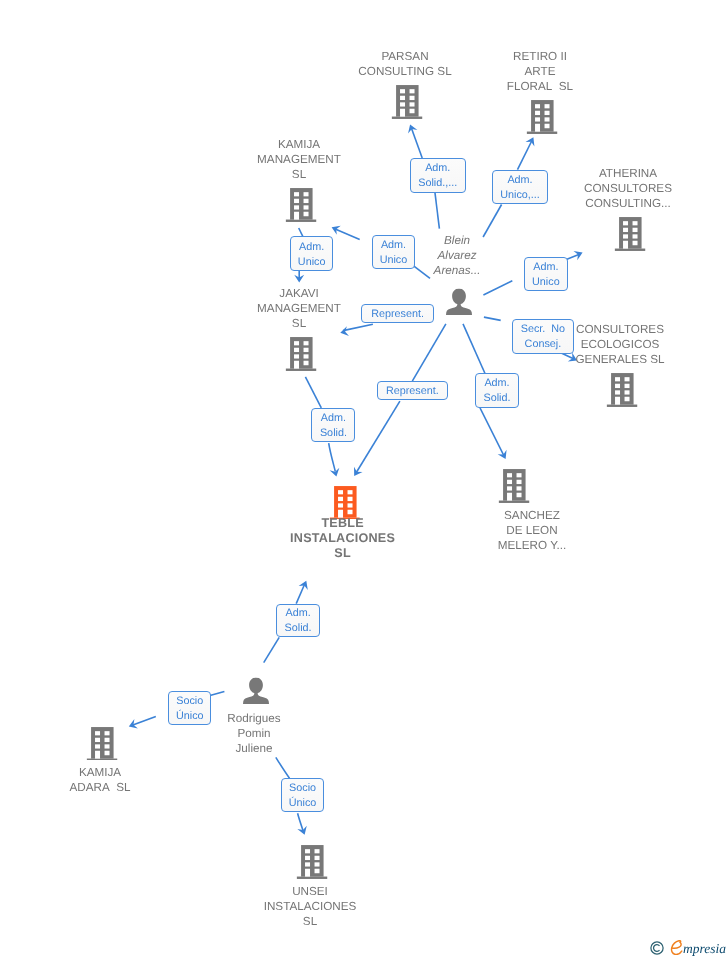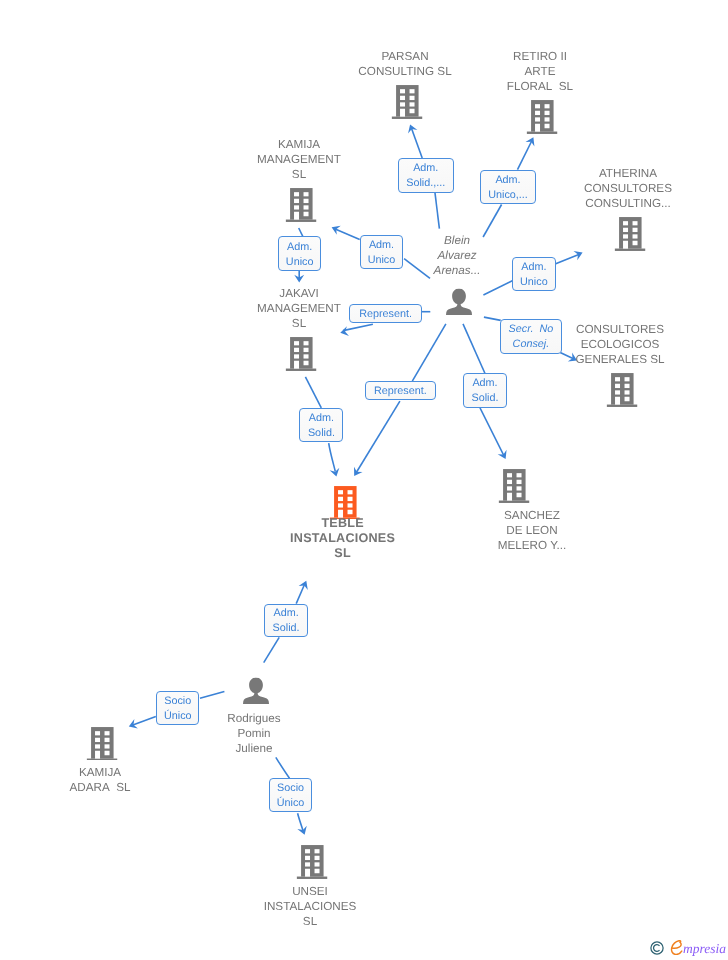--- a/index.html
+++ b/index.html
@@ -3,21 +3,21 @@
 <meta charset="utf-8">
 <style>
   html,body{margin:0;padding:0;}
   body{width:728px;height:960px;background:#ffffff;-webkit-font-smoothing:antialiased;text-rendering:geometricPrecision;font-family:"Liberation Sans",sans-serif;position:relative;overflow:hidden;}
   #stage{position:absolute;left:0;top:0;width:728px;height:960px;opacity:0.9999;}
   svg#edges{position:absolute;left:0;top:0;width:728px;height:960px;}
   .node{position:absolute;width:0;height:0;}
   .node .icon{position:absolute;transform:translate(-50%,-50%);line-height:0;font-size:0;}
   .node .icon svg{display:block;}
   .node .nlabel{position:absolute;left:50%;transform:translateX(calc(-50% - 2px));text-align:center;color:#757575;font-size:11.7px;line-height:15px;white-space:nowrap;}
-  .elabel{position:absolute;border:1.7px solid #4a8ede;border-radius:4px;background:linear-gradient(to bottom,#fbfbfb 0%,#f7f7f7 100%);color:#3b82d6;font-size:10.8px;line-height:15px;text-align:center;box-sizing:border-box;display:flex;align-items:center;justify-content:center;white-space:pre-line;}
+  .elabel{position:absolute;border:1.7px solid #4a8ede;border-radius:4px;background:linear-gradient(to bottom,#fbfbfb 0%,#f7f7f7 100%);color:#3b82d6;font-size:10.8px;line-height:15px;text-align:center;box-sizing:border-box;display:flex;align-items:center;justify-content:center;white-space:pre-line;margin-left:12px;}
   .logo{position:absolute;display:flex;align-items:flex-end;line-height:1;}
 </style>
 </head>
 <body>
 
 <div id="stage">
   <svg id="edges" viewBox="0 0 728 960">
       <path d="M 422.2 158 L 411.2 127.5" fill="none" stroke="#3b82d6" stroke-width="1.6"></path>
       <path d="M 0 0 L -7.8 5.0 L -5.0 0 L -7.8 -5.0 Z" fill="#3b82d6" transform="translate(410.1,124.4) rotate(-109.83202648697684)"></path>
       <path d="M 435 193 L 439.4 228.6" fill="none" stroke="#3b82d6" stroke-width="1.6"></path>
@@ -352,21 +352,21 @@
       <div class="elabel" title="Adm.
 Unico,..." style="left: 479.6px; top: 169.6px; width: 56.8px; height: 34.6px;"><div style="position: relative; top: 1px; filter: blur(0px);"><div>Adm.</div><div>Unico,...</div></div></div>
       <div class="elabel" title="Adm.
 Unico" style="left: 359.7px; top: 235.2px; width: 43.6px; height: 34px;"><div style="position: relative; top: 1px; filter: blur(0px);"><div>Adm.</div><div>Unico</div></div></div>
       <div class="elabel" title="Adm.
 Unico" style="left: 277.8px; top: 236.3px; width: 43.7px; height: 34.5px;"><div style="position: relative; top: 1px; filter: blur(0px);"><div>Adm.</div><div>Unico</div></div></div>
       <div class="elabel" title="Adm.
 Unico" style="left: 512px; top: 256.6px; width: 43.7px; height: 34.6px;"><div style="position: relative; top: 1px; filter: blur(0px);"><div>Adm.</div><div>Unico</div></div></div>
       <div class="elabel" title="Represent." style="left: 349.3px; top: 304.3px; width: 72.6px; height: 18.8px;"><div style="position: relative; top: 1px; filter: blur(0px);"><div>Represent.</div></div></div>
       <div class="elabel" title="Secr.  No
-Consej." style="left: 500px; top: 318.7px; width: 61.8px; height: 35.1px; font-style: italic;"><div style="position: relative; top: 1px; filter: blur(0px);"><div>Secr.&nbsp;&nbsp;No</div><div>Consej.</div></div></div>
+Consej." style="left: 500px; top: 318.7px; width: 61.8px; height: 35.1px;"><div style="position: relative; top: 1px; filter: blur(0px);"><div>Secr.&nbsp;&nbsp;No</div><div>Consej.</div></div></div>
       <div class="elabel" title="Represent." style="left: 364.6px; top: 381.2px; width: 71.4px; height: 19.1px;"><div style="position: relative; top: 1px; filter: blur(0px);"><div>Represent.</div></div></div>
       <div class="elabel" title="Adm.
 Solid." style="left: 463px; top: 373.2px; width: 44px; height: 34.6px;"><div style="position: relative; top: 1px; filter: blur(0px);"><div>Adm.</div><div>Solid.</div></div></div>
       <div class="elabel" title="Adm.
 Solid." style="left: 299.4px; top: 407.9px; width: 44.1px; height: 34px;"><div style="position: relative; top: 1px; filter: blur(0px);"><div>Adm.</div><div>Solid.</div></div></div>
       <div class="elabel" title="Adm.
 Solid." style="left: 264.4px; top: 603.6px; width: 43.3px; height: 33.7px;"><div style="position: relative; top: 1px; filter: blur(0px);"><div>Adm.</div><div>Solid.</div></div></div>
       <div class="elabel" title="Socio
 Único" style="left: 156.2px; top: 690.6px; width: 43.2px; height: 34.6px;"><div style="position: relative; top: 1px; filter: blur(0px);"><div>Socio</div><div>Único</div></div></div>
       <div class="elabel" title="Socio
@@ -382,14 +382,14 @@
       </svg>
   </span>
   <span style="display:inline-block;width:14px;height:15px;margin-left:6px;">
     <svg width="14" height="15" viewBox="0 0 11 13">
         <g>
     <path d="M 8.2 2.0 C 9.2 0.8 8.5 0.4 7.2 0.7 C 5.0 1.2 2.0 3.4 1.0 6.6 C 0.2 9.4 1.5 12.3 4.3 12.5 C 6.6 12.7 8.6 11.2 9.6 9.6" fill="none" stroke="#f0801f" stroke-width="1.25" stroke-linecap="round"></path>
     <path d="M 8.2 2.0 C 9.6 3.4 9.4 5.2 7.4 6.2 C 5.4 7.2 2.8 7.3 1.0 6.9" fill="none" stroke="#f0801f" stroke-width="1.25" stroke-linecap="round"></path>
     </g>
       </svg>
   </span>
-    <span style="font-family:'Liberation Serif',serif;font-style:italic;color:#8b5cf6;font-size:13.5px;margin-left:-1px;">mpresia</span>
+    <span style="font-family:'Liberation Serif',serif;font-style:italic;color:#0c4a6e;font-size:13.5px;margin-left:-1px;">mpresia</span>
 </div>
 
 </body></html>

